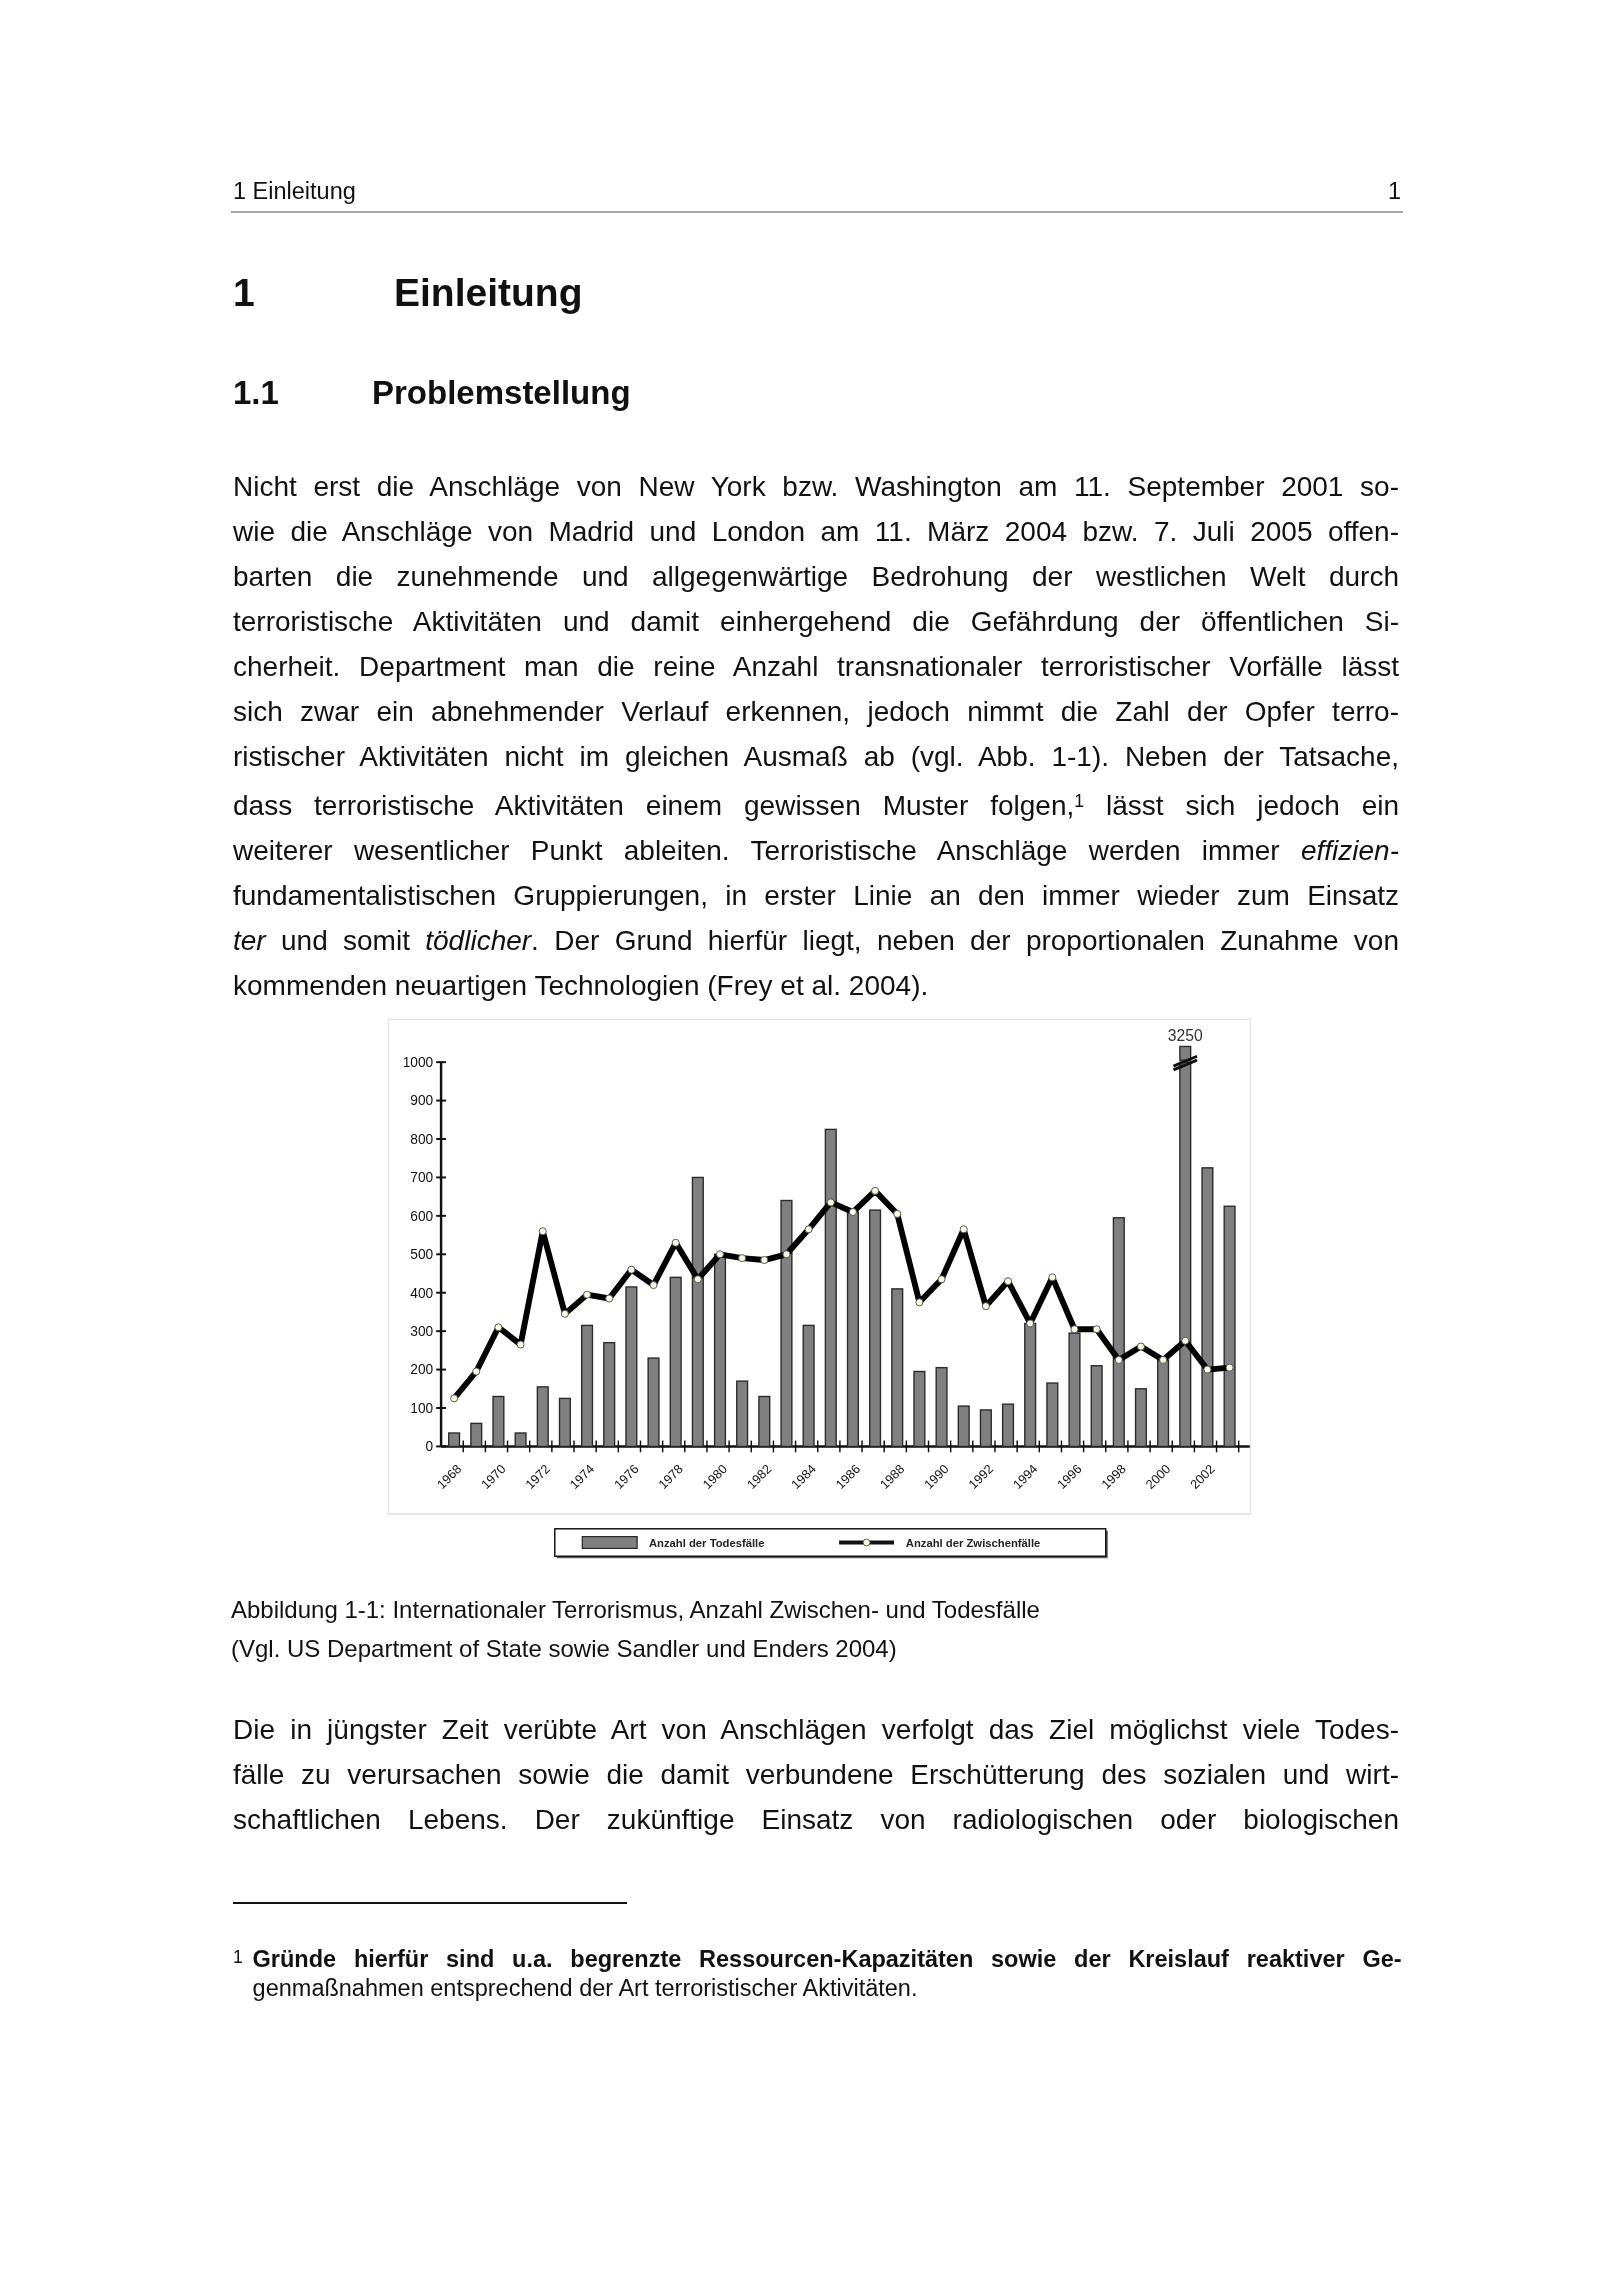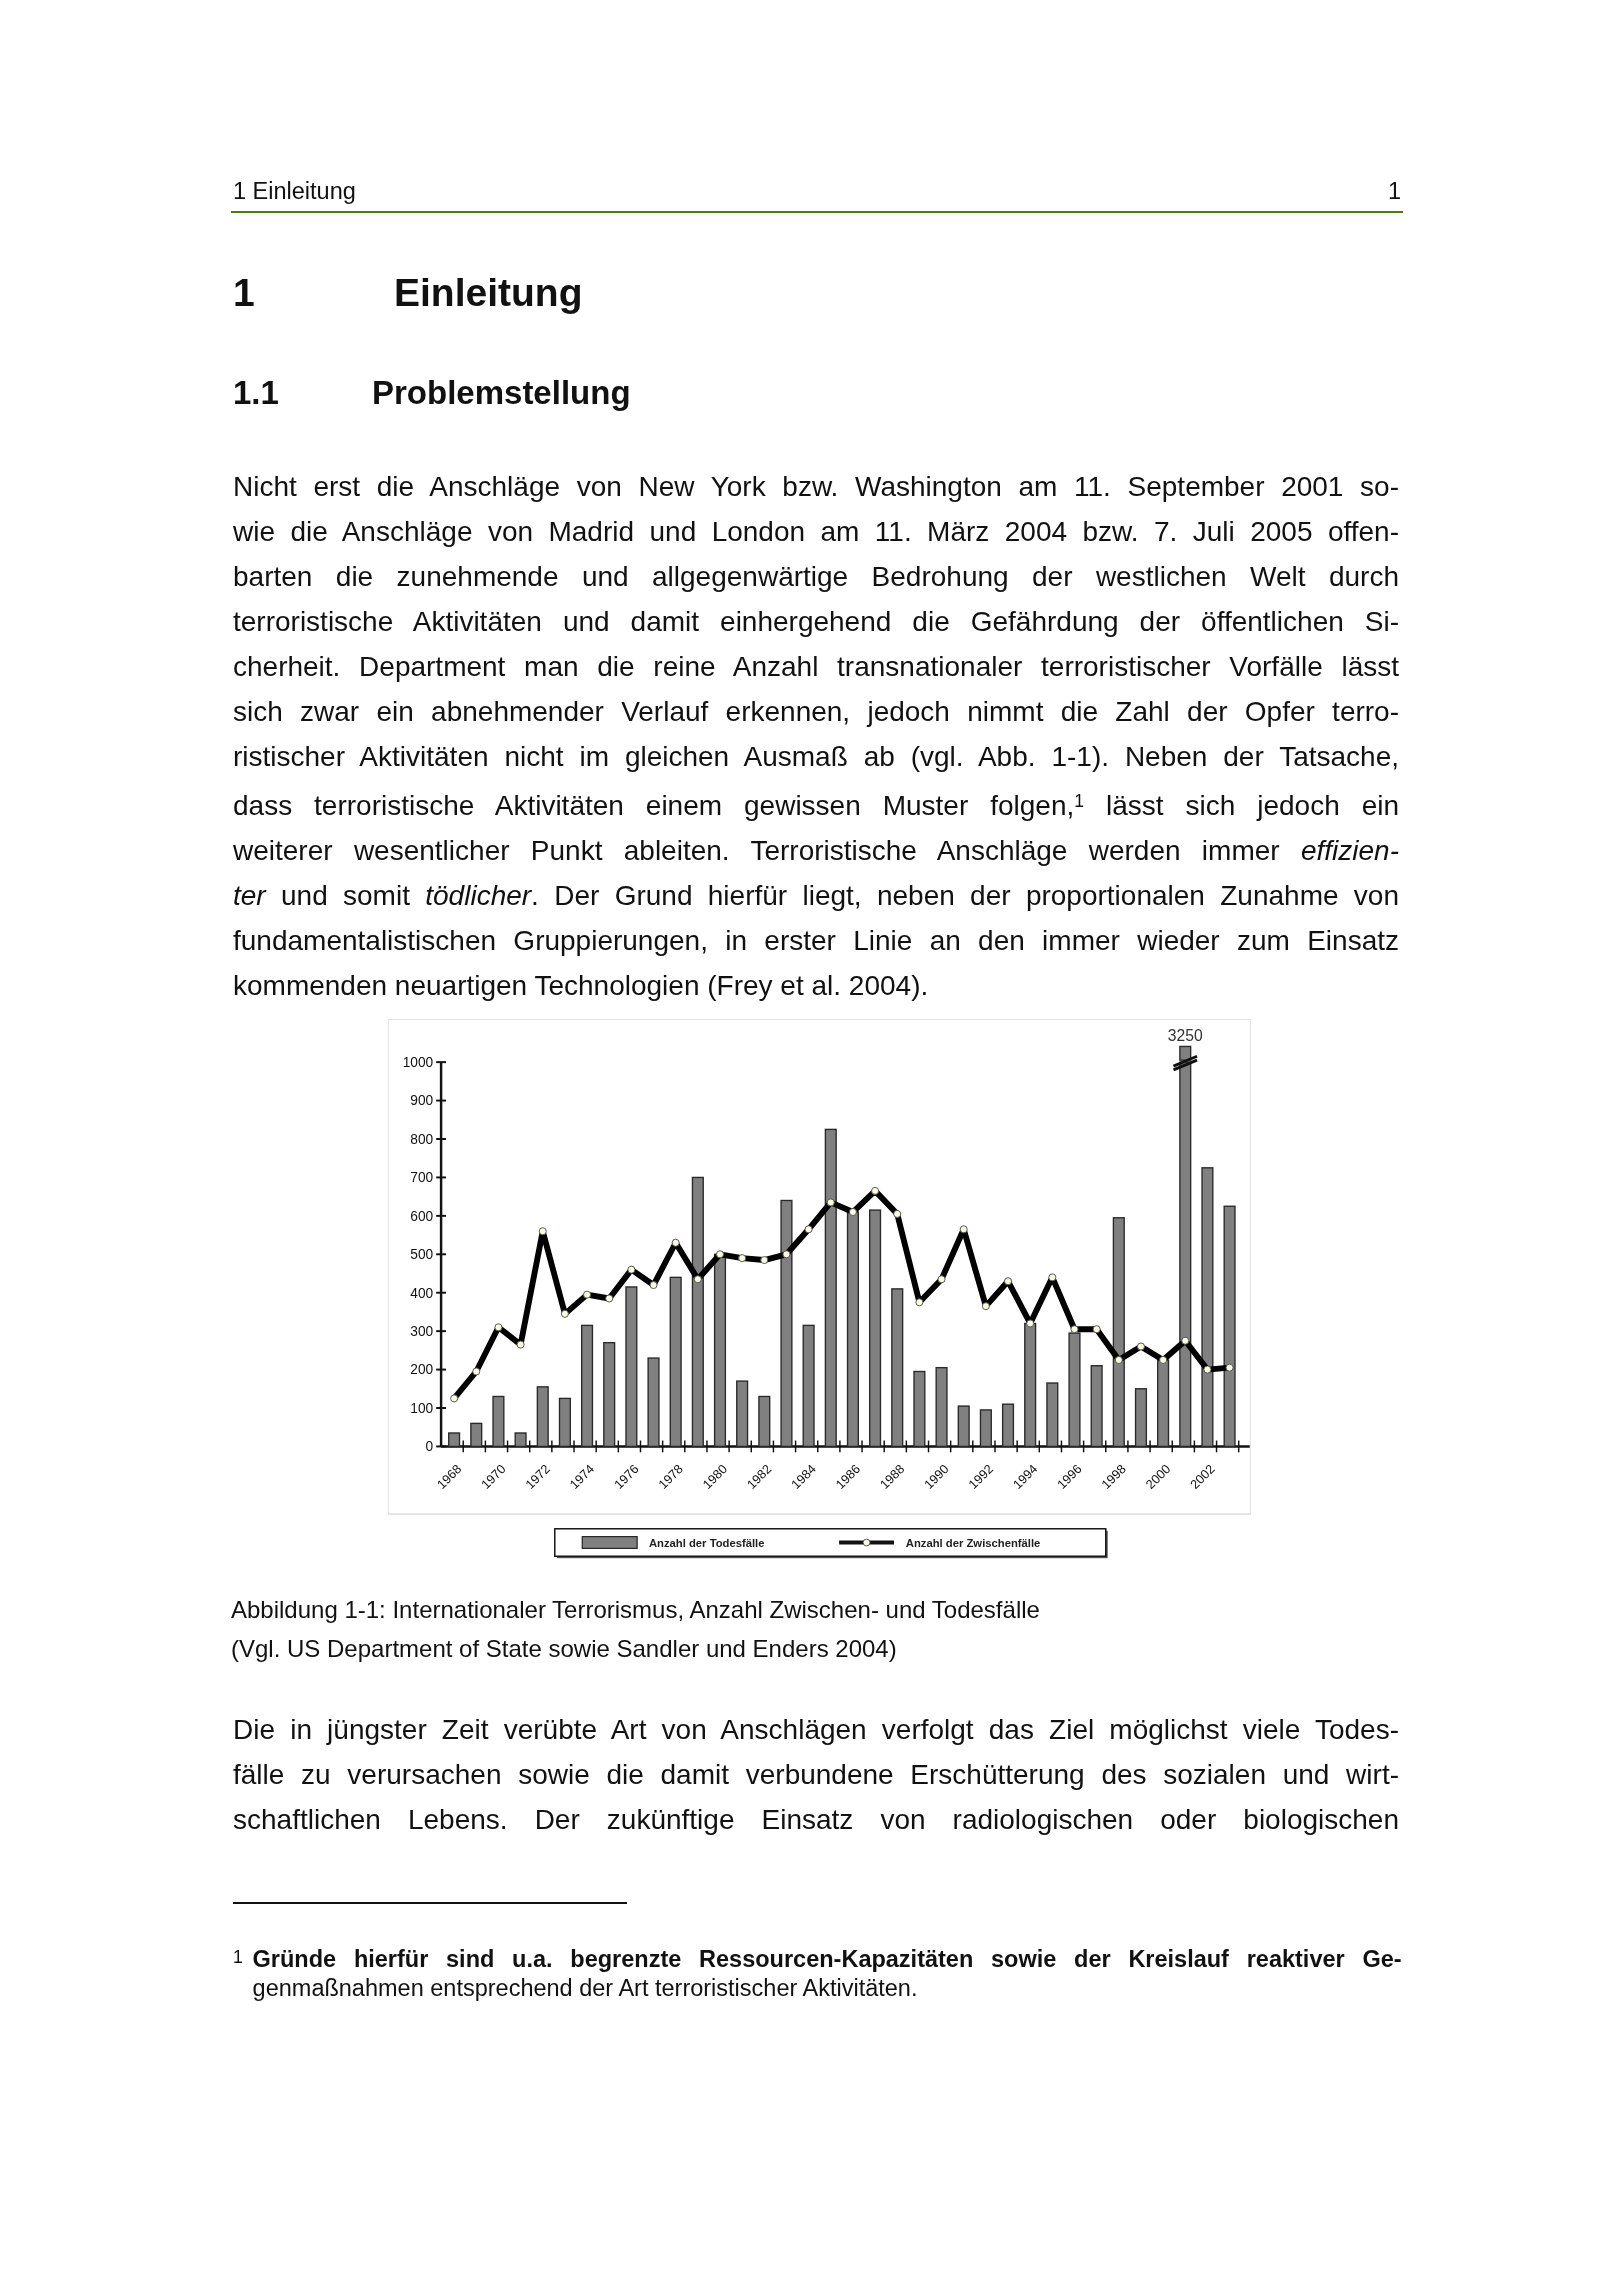--- a/index.html
+++ b/index.html
@@ -1,18 +1,18 @@
 <!DOCTYPE html>
 <html><head>
 <meta charset="utf-8">
 <style>
   html, body { margin: 0; padding: 0; background: #ffffff; }
   body { width: 1621px; height: 2293px; position: relative; font-family: "Liberation Sans", "DejaVu Sans", sans-serif; color: #111; }
   .page { position: absolute; left: 0; top: 0; width: 1621px; height: 2293px; }
-  .running-head { position: absolute; left: 231px; top: 176px; width: 1172px; height: 35px; font-size: 23.5px; border-bottom: 2px solid #4d7c0f; }
+  .running-head { position: absolute; left: 231px; top: 176px; width: 1172px; height: 35px; font-size: 23.5px; border-bottom: 2px solid #a3a3a3; }
   .running-head .left { position: absolute; left: 2px; top: 2px; }
   .running-head .right { position: absolute; right: 2px; top: 2px; }
   .h1 { position: absolute; left: 233px; top: 271px; font-size: 39px; font-weight: bold; }
   .h1 .num { position: absolute; left: 0; }
   .h1 .title { position: absolute; left: 161px; white-space: nowrap; }
   .h2 { position: absolute; left: 233px; top: 374px; font-size: 33px; font-weight: bold; }
   .h2 .num { position: absolute; left: 0; text-align: right; }
   .h2 .title { position: absolute; left: 139px; white-space: nowrap; }
   .para { position: absolute; left: 233px; width: 1166px; font-size: 28px; line-height: 45px; text-align: justify; margin-top: 11px; }
   .para1 { top: 453px; }
@@ -53,22 +53,22 @@
   <div class="para para1">
     <span class="line">Nicht erst die Anschläge von New York bzw. Washington am 11. September 2001 so-</span>
     <span class="line">wie die Anschläge von Madrid und London am 11. März 2004 bzw. 7. Juli 2005 offen-</span>
     <span class="line">barten die zunehmende und allgegenwärtige Bedrohung der westlichen Welt durch</span>
     <span class="line">terroristische Aktivitäten und damit einhergehend die Gefährdung der öffentlichen Si-</span>
     <span class="line">cherheit. Department man die reine Anzahl transnationaler terroristischer Vorfälle lässt</span>
     <span class="line">sich zwar ein abnehmender Verlauf erkennen, jedoch nimmt die Zahl der Opfer terro-</span>
     <span class="line">ristischer Aktivitäten nicht im gleichen Ausmaß ab (vgl. Abb. 1-1). Neben der Tatsache,</span>
     <span class="line"><span>dass terroristische Aktivitäten einem gewissen Muster folgen,</span><sup>1</sup><span> lässt sich jedoch ein</span></span>
     <span class="line"><span>weiterer wesentlicher Punkt ableiten. Terroristische Anschläge werden immer </span><em>effizien-</em></span>
+    <span class="line">fundamentalistischen Gruppierungen, in erster Linie an den immer wieder zum Einsatz</span>
     <span class="line"><em>ter</em><span> und somit </span><em>tödlicher</em><span>. Der Grund hierfür liegt, neben der proportionalen Zunahme von</span></span>
-    <span class="line">fundamentalistischen Gruppierungen, in erster Linie an den immer wieder zum Einsatz</span>
     <span class="line last">kommenden neuartigen Technologien (Frey et al. 2004).</span>
   </div>
 
   <div class="figure">
     <svg id="chart" width="863" height="549" viewBox="0 0 880 560" xmlns="http://www.w3.org/2000/svg">
         <rect x="0" y="0" width="880" height="505" fill="#ffffff" stroke="#e4e4e4" stroke-width="2"></rect>
         <line x1="54" y1="436" x2="54" y2="44" stroke="#111" stroke-width="2.5"></line>
         <line x1="49" y1="436" x2="59" y2="436" stroke="#111" stroke-width="2"></line>
         <text x="46" y="441" font-size="14" text-anchor="end" fill="#111">0</text>
         <line x1="49" y1="396.8" x2="59" y2="396.8" stroke="#111" stroke-width="2"></line>

